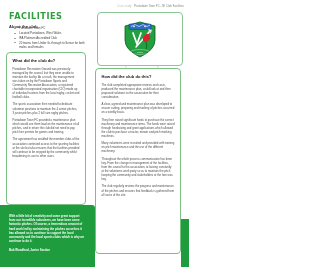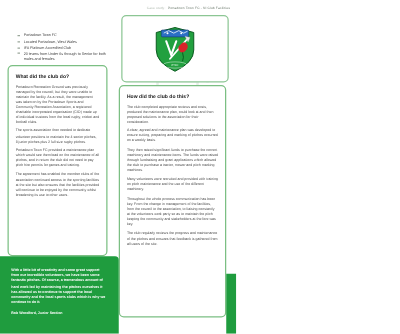--- a/index.html
+++ b/index.html
@@ -129,20 +129,24 @@
     <div class="wm-line" style="left:48px;top:6px;width:2px;height:36px;"></div>
     <div class="wm-line" style="left:40px;top:40px;width:2px;height:36px;"></div>
     <div class="wm-line" style="left:8px;top:74px;width:34px;height:2px;"></div>
   </div>
 
   <div class="srcline">
     <span class="src-tag">Case study:</span>
     <span class="src-main">Portadown Town FC - NI Club Facilities</span>
   </div>
 
+  <div class="hdr">
+    <div class="h1">FACILITIES</div>
+    <div class="h2">About the club</div>
+  </div>
 
   <ul class="blist">
     <li>Portadown Town FC</li>
     <li>Located Portadown, West Wales</li>
     <li>IFA Platinum Accredited Club</li>
     <li>20 teams from Under 6s through to Senior for both males and females</li>
   </ul>
 
   <div class="crestbox">
     <svg class="crest" viewBox="0 0 72 80">

